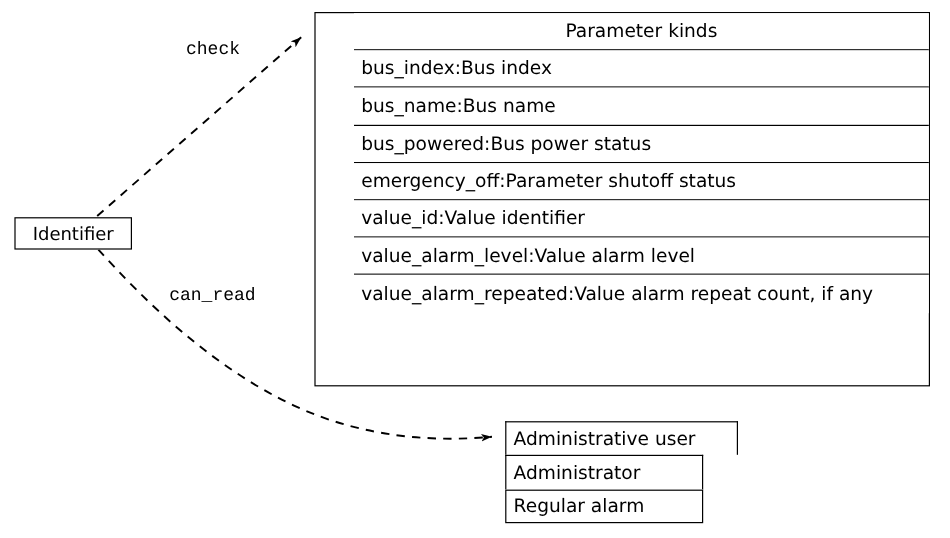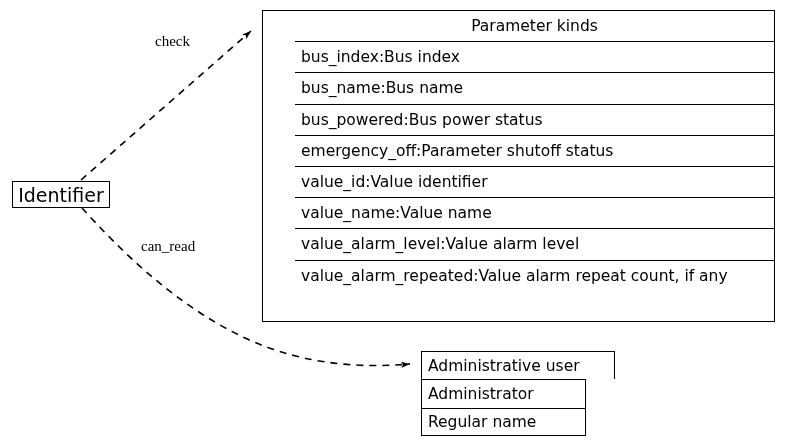--- a/index.html
+++ b/index.html
@@ -90,29 +90,29 @@
     top: 181px;
     width: 98px;
     height: 27px;
     border: 1px solid #000000;
     box-sizing: border-box;
     background: #ffffff;
     display: flex;
     align-items: center;
     justify-content: center;
     font-family: "DejaVu Sans", sans-serif;
-    font-size: 19px;
+    font-size: 15px;
     color: #000000;
     white-space: nowrap;
   }
 
   
   .edge-label {
     position: absolute;
-    font-family: Liberation Serif, serif;
+    font-family: Liberation Mono, monospace;
     font-size: 15px;
     color: #000000;
     white-space: nowrap;
   }
   #label-check   { left: 155px; top: 33px; }
   #label-canread { left: 141px; top: 238px; text-align: center; }
 </style>
 </head>
 <body>
 
@@ -138,24 +138,23 @@
 
   <div class="edge-label" id="label-canread">can_read</div>
 
   <div class="record" id="params-node">
     <div class="rec-row rec-head">Parameter kinds</div>
     <div class="rec-row">bus_index:Bus index</div>
     <div class="rec-row">bus_name:Bus name</div>
     <div class="rec-row">bus_powered:Bus power status</div>
     <div class="rec-row">emergency_off:Parameter shutoff status</div>
     <div class="rec-row">value_id:Value identifier</div>
-    <div class="rec-row">value_name:Value name</div>
     <div class="rec-row">value_alarm_level:Value alarm level</div>
     <div class="rec-row">value_alarm_repeated:Value alarm repeat count, if any</div>
   </div>
 
   <div class="record" id="admin-node">
     <div class="rec-row rec-head">Administrative user</div>
     <div class="rec-row rec-body">Administrator</div>
-    <div class="rec-row rec-body">Regular name</div>
+    <div class="rec-row rec-body">Regular alarm</div>
   </div>
 
 </div>
 
 </body></html>

